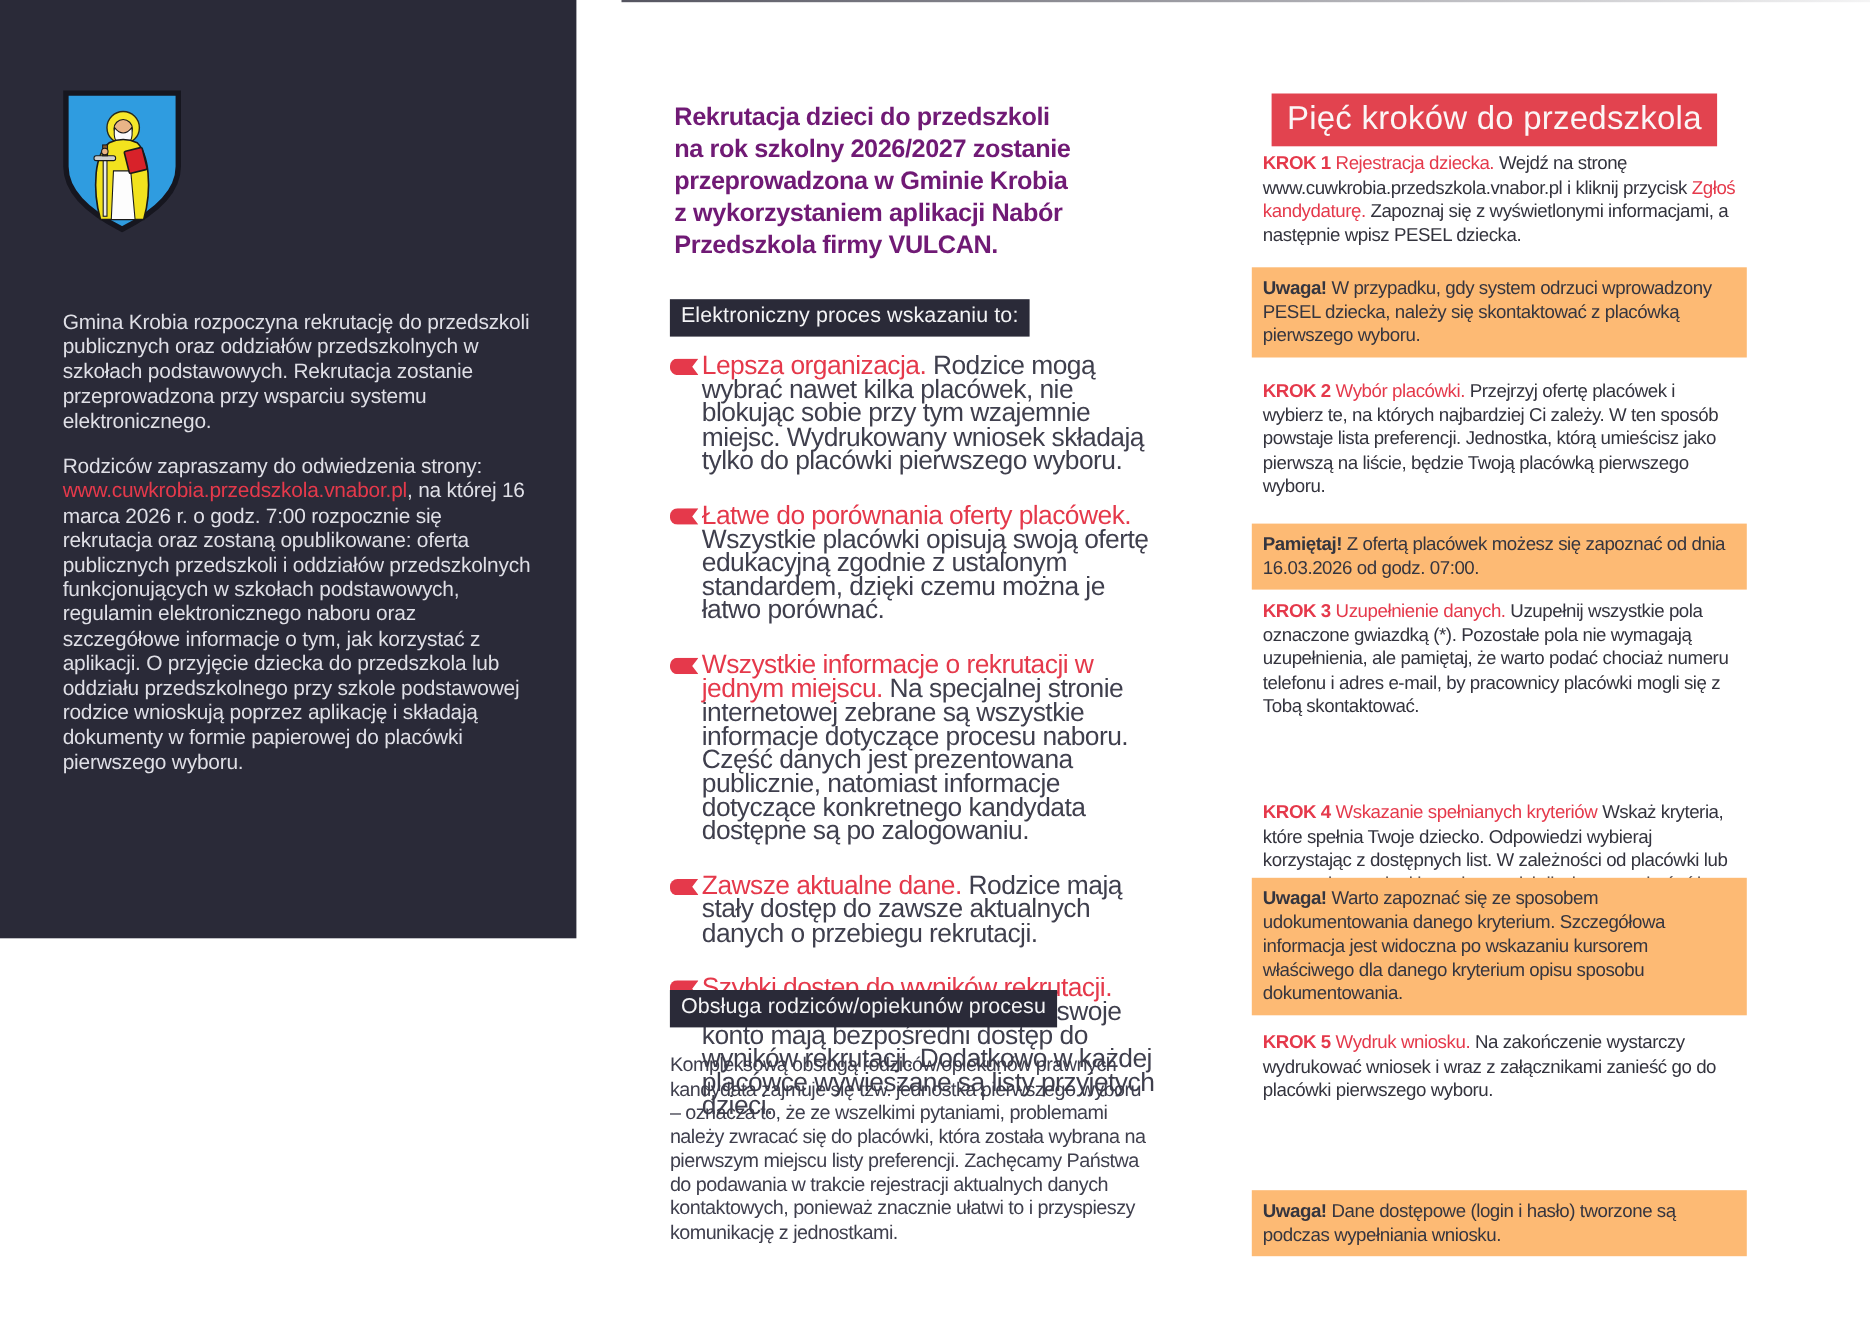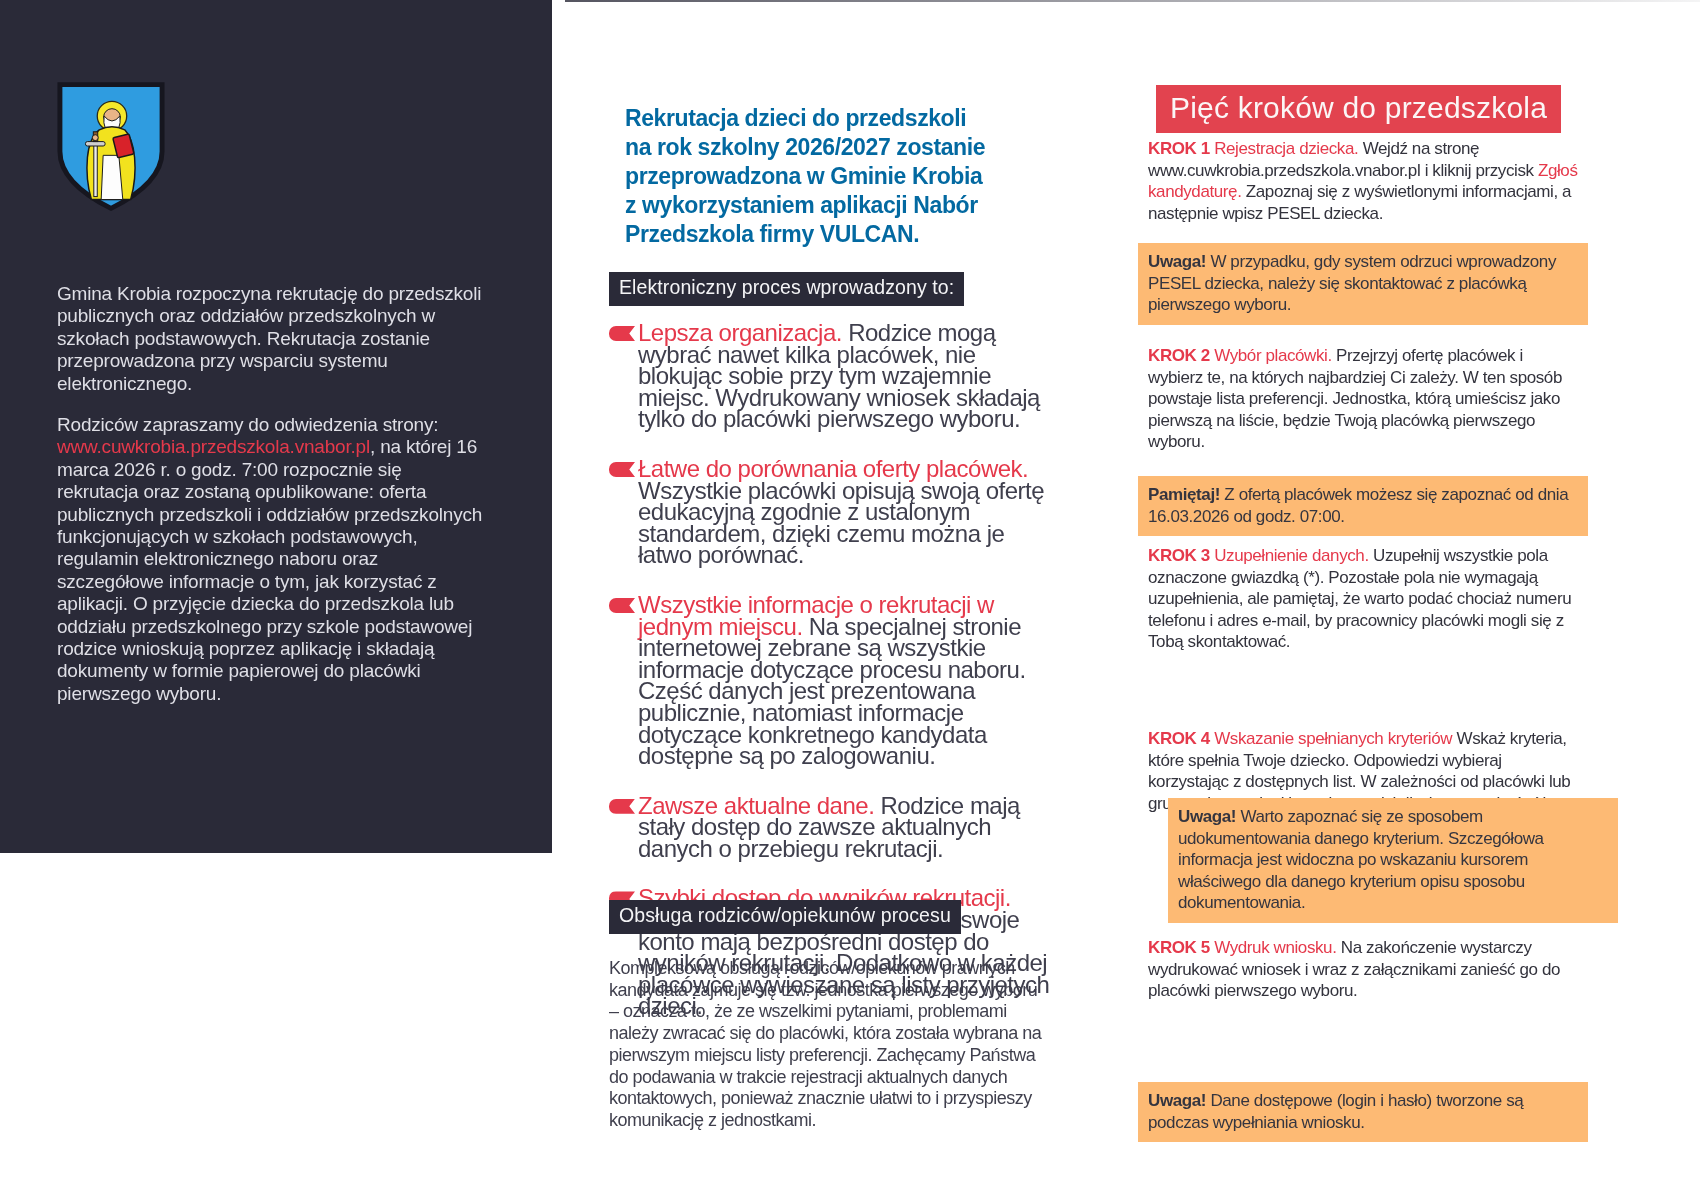--- a/index.html
+++ b/index.html
@@ -3,32 +3,32 @@
 <meta charset="utf-8">
 <style>
   html,body{margin:0;padding:0;background:#ffffff;}
   body{width:1700px;height:1202px;overflow:hidden;font-family:"Liberation Sans",sans-serif;}
   .page{position:relative;width:1700px;height:1202px;background:#ffffff;}
 
   .hairline{position:absolute;top:0;left:565px;width:1135px;height:2px;
     background:linear-gradient(to right,rgba(42,42,56,.8),rgba(42,42,56,.05));}
 
   
-  .left-panel{position:absolute;left:0;top:0;width:524px;height:853px;background:#2A2A38;padding-left:28px;}
+  .left-panel{position:absolute;left:0;top:0;width:524px;height:853px;background:#2A2A38;}
   .crest{position:absolute;left:56px;top:80px;width:110px;height:133px;}
   .lp-p{position:absolute;left:57px;width:430px;margin:0;color:#DFDFE6;
     font-size:19px;line-height:22.4px;letter-spacing:-0.2px;}
   .lp-p1{top:283px;}
   .lp-p2{top:414px;}
   .url{color:#E5394B;text-decoration:none;cursor:pointer;}
 
   
   .mid{position:absolute;left:609px;top:0;width:446px;height:1202px;}
-  .mid-heading{position:absolute;top:88px;left:0;margin:16px;width:430px;
-    color:#0369a1;font-size:23px;line-height:29px;font-weight:bold;
+  .mid-heading{position:absolute;top:88px;left:0;margin:4px;width:430px;
+    color:#701a75;font-size:23px;line-height:29px;font-weight:bold;
     letter-spacing:-0.4px;white-space:pre-line;}
   .dark-banner{position:absolute;left:0;display:inline-block;background:#2A2A38;
     color:#F4F4F6;font-size:19.5px;line-height:1;padding:6px 10px 8px;letter-spacing:0.1px;}
   .banner-electronic{top:272px;}
   .banner-service{top:900px;}
   .benefits{position:absolute;top:322px;left:0;margin:0;padding:0;list-style:none;width:446px;}
   .benefits li{position:relative;padding-left:29px;margin-bottom:28px;
     font-size:24px;line-height:21.6px;letter-spacing:-0.5px;color:#3F3F4D;}
   .benefits p{margin:0;}
   .ribbon-icon{position:absolute;left:0;top:4px;width:26px;height:15px;background:#E5394B;
@@ -45,21 +45,21 @@
   .step{position:absolute;left:0;margin:0;width:430px;
     font-size:17px;line-height:21.5px;letter-spacing:-0.4px;}
   .step .num{font-weight:bold;color:#E5394B;}
   .step .stitle{color:#E5394B;}
   .note{position:absolute;left:-10px;margin:0;width:450px;box-sizing:border-box;
     padding:8px 10px 9px;background:#fdba74;color:#35353F;
     font-size:17px;line-height:21.5px;letter-spacing:-0.4px;}
   .step-1{top:138px;} .note-1{top:243px;}
   .step-2{top:345px;} .note-2{top:476px;}
   .step-3{top:545px;}
-  .step-4{top:688px;margin-top:40px;} .note-3{top:798px;margin-left:30px;}
+  .step-4{top:688px;margin-top:40px;} .note-3{top:798px;}
   .step-5{top:937px;} .note-4{top:1010px;} .note-5{top:1082px;}
 </style>
 </head>
 <body>
 
 <div class="page">
 
   <div class="hairline"></div>
 
   <aside class="left-panel">
@@ -85,21 +85,21 @@
   </aside>
 
   <section class="mid">
 
     <h1 class="mid-heading">Rekrutacja dzieci do przedszkoli
 na rok szkolny 2026/2027 zostanie
 przeprowadzona w Gminie Krobia
 z wykorzystaniem aplikacji Nabór
 Przedszkola firmy VULCAN.</h1>
 
-    <div class="dark-banner banner-electronic">Elektroniczny proces wprowadzony to:</div>
+    <div class="dark-banner banner-electronic">Elektroniczny proces wskazaniu to:</div>
 
     <ul class="benefits">
       <li>
         <span class="ribbon-icon"></span>
         <p><span class="red">Lepsza organizacja.</span> <span>Rodzice mogą wybrać nawet kilka placówek, nie blokując sobie przy tym wzajemnie miejsc. Wydrukowany wniosek składają tylko do placówki pierwszego wyboru.</span></p>
       </li>
       <li>
         <span class="ribbon-icon"></span>
         <p><span class="red">Łatwe do porównania oferty placówek.</span> <span>Wszystkie placówki opisują swoją ofertę edukacyjną zgodnie z ustalonym standardem, dzięki czemu można je łatwo porównać.</span></p>
       </li>

